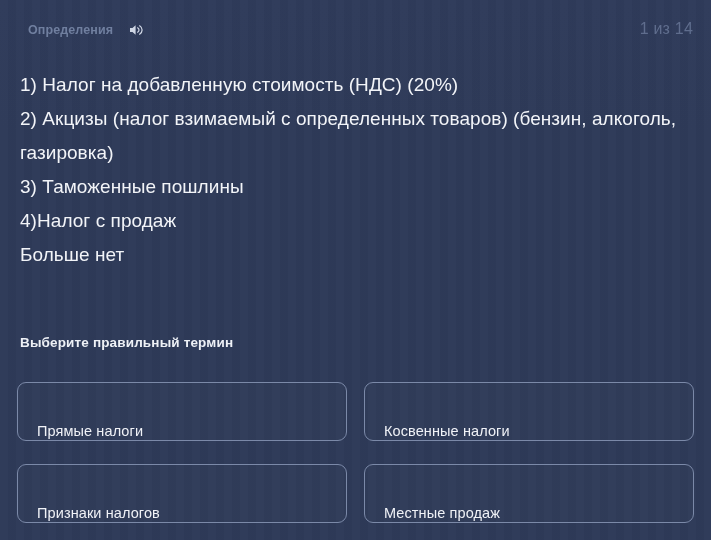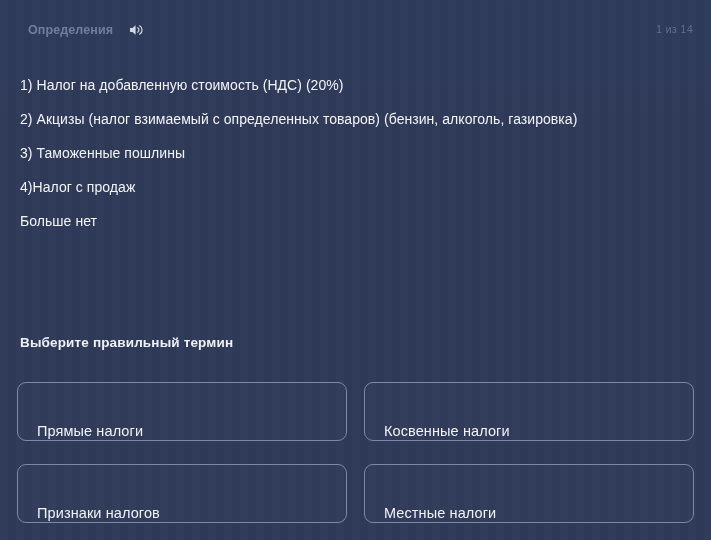--- a/index.html
+++ b/index.html
@@ -57,34 +57,34 @@
     left: 120px;
     top: 22px;
     width: 17px;
     height: 16px;
     display: block;
   }
   .counter {
     position: absolute;
     right: 18px;
     top: 22px;
-    font-size: 11px;
+    font-size: 16px;
     color: #5f6d8d;
     line-height: 14px;
     white-space: nowrap;
     letter-spacing: 0.2px;
   }
 
   
   .definition {
     position: absolute;
     left: 20px;
     top: 68px;
     width: 672px;
-    font-size: 14px;
+    font-size: 19px;
     line-height: 34px;
     color: #f2f4f8;
     letter-spacing: 0.05px;
     white-space: pre-wrap;
   }
 
   
   .prompt {
     position: absolute;
     left: 20px;
@@ -168,18 +168,18 @@
     <div class="answer">
       <span class="answer-label">Прямые налоги</span>
     </div>
     <div class="answer">
       <span class="answer-label">Косвенные налоги</span>
     </div>
     <div class="answer">
       <span class="answer-label">Признаки налогов</span>
     </div>
     <div class="answer">
-      <span class="answer-label">Местные налоги</span>
+      <span class="answer-label">Местные продаж</span>
     </div>
   </div>
 
 
 </div>
 
 </body></html>

